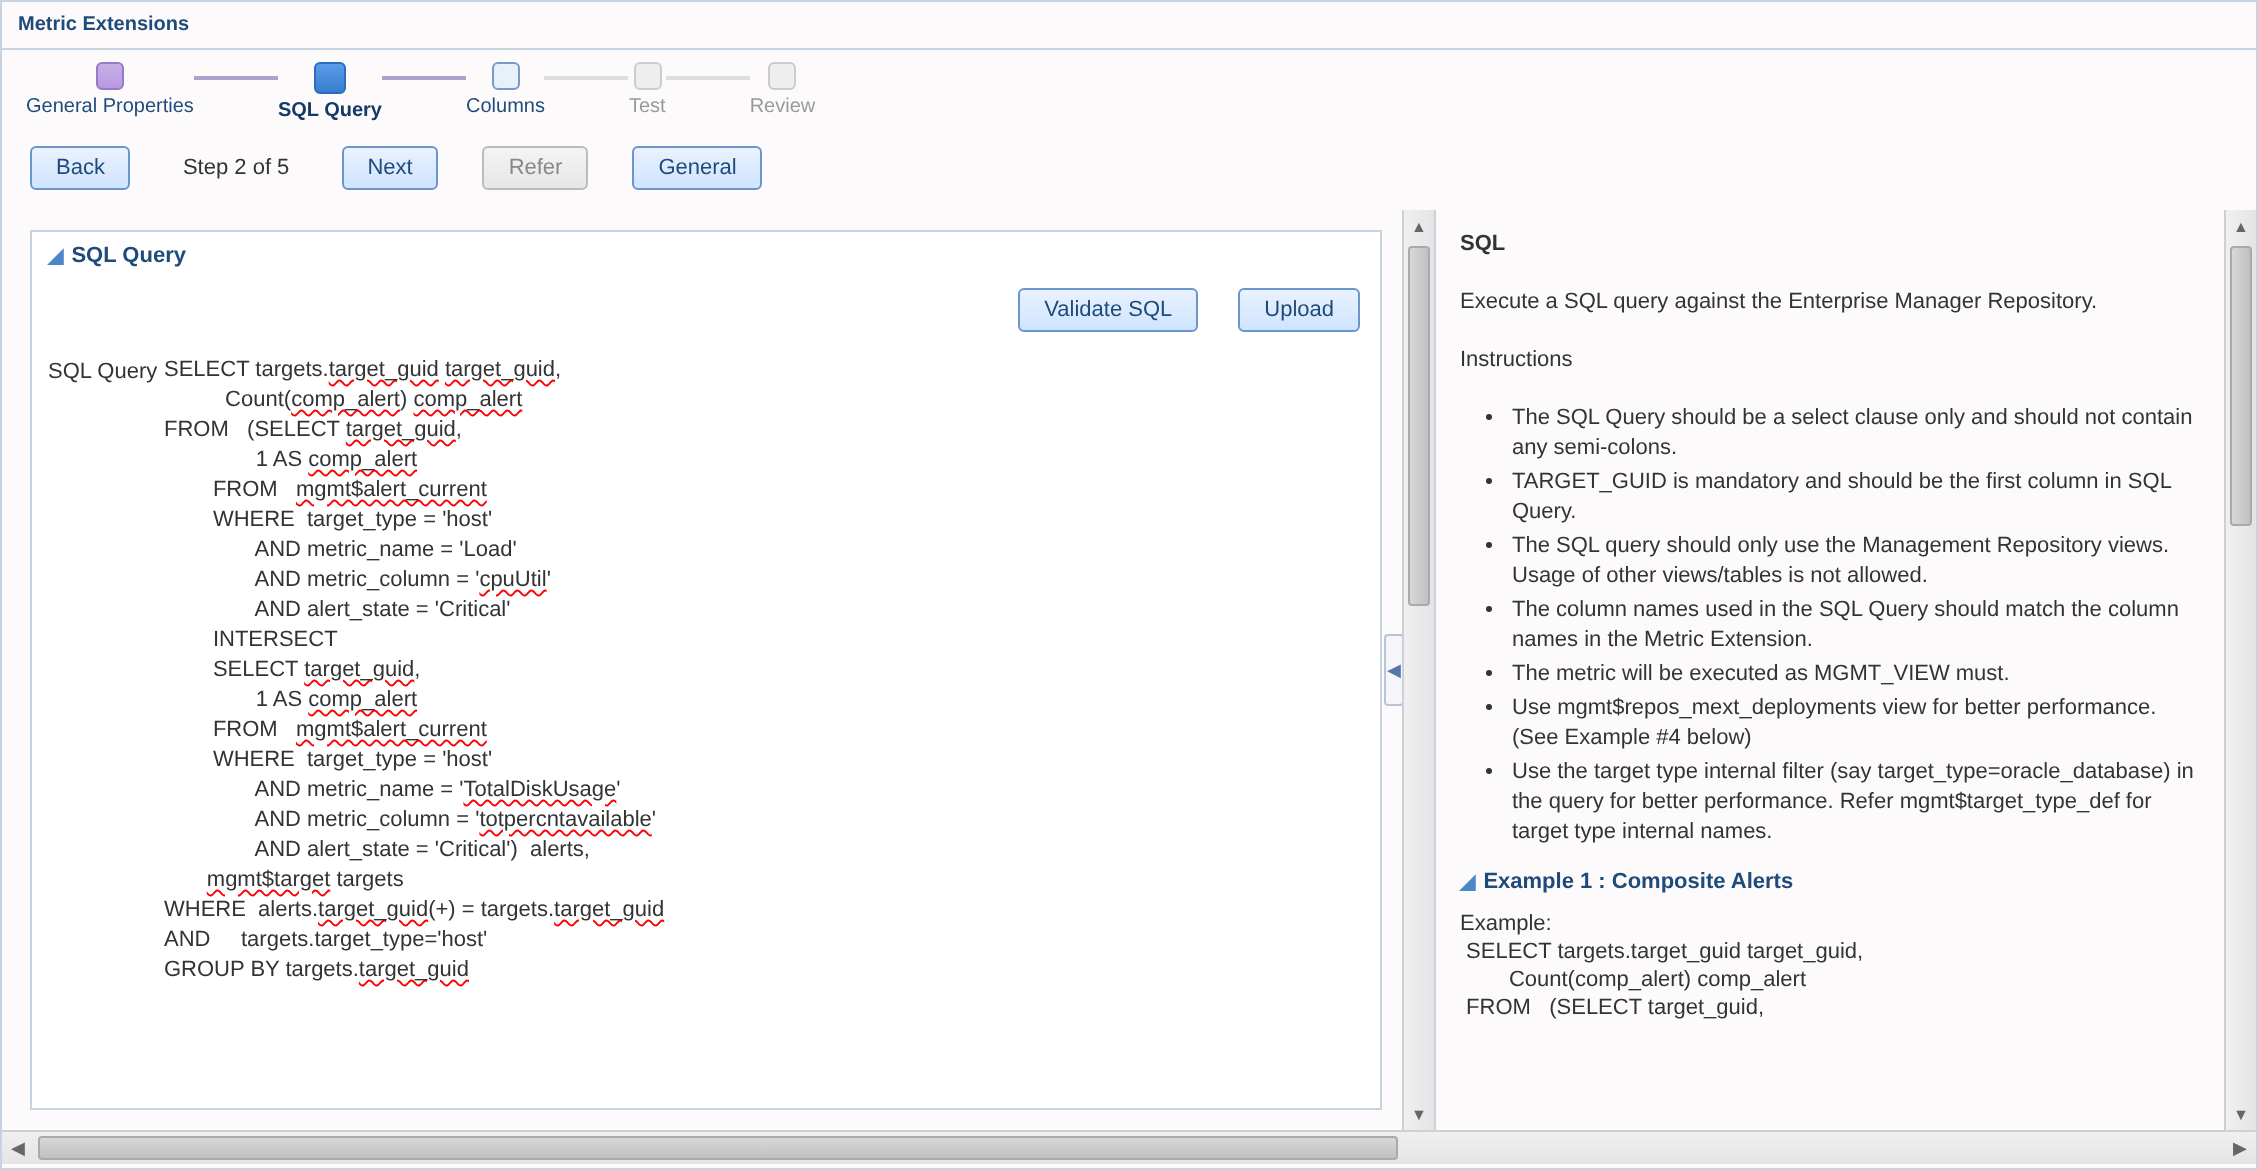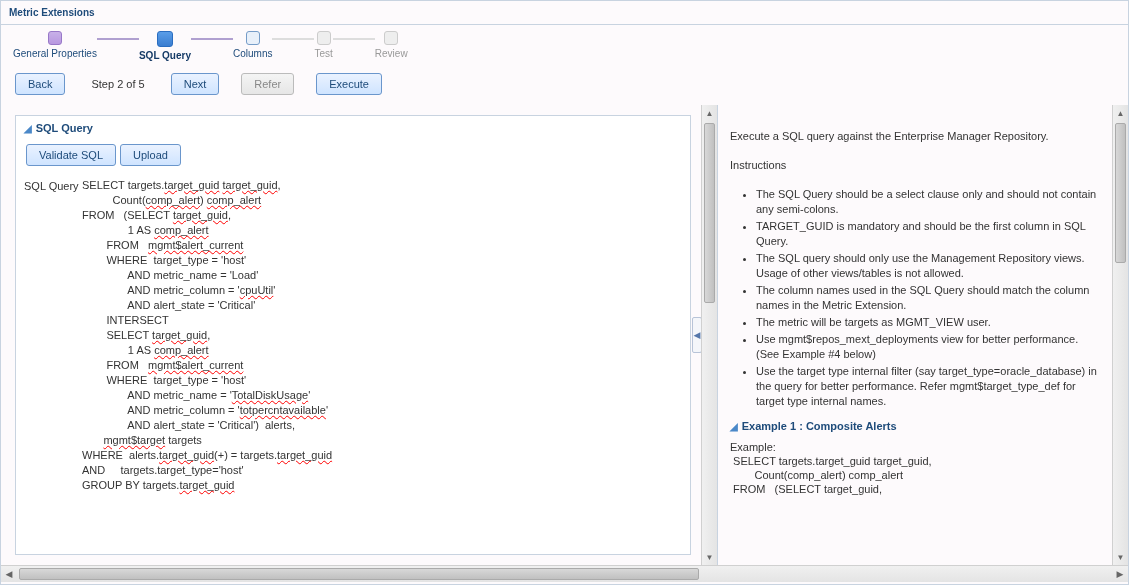--- a/index.html
+++ b/index.html
@@ -31,21 +31,21 @@
   .right-pane { flex: 1; position: relative; overflow: hidden; border-left: 1px solid #c8d3e0; }
   .fake-scroll-v { width: 16px; background: linear-gradient(to right, #f0f0f0, #e4e4e4); border-left: 1px solid #d0d0d0; position: relative; }
   .fake-scroll-v .thumb { position: absolute; left: 2px; right: 2px; background: linear-gradient(to right,#d8d8d8,#c0c0c0); border: 1px solid #aaa; border-radius: 2px; }
   .fake-scroll-v .arrow { position: absolute; left: 0; right: 0; height: 16px; display: flex; align-items: center; justify-content: center; font-size: 8px; color: #666; }
   .splitter-handle { position: absolute; right: -1px; top: 50%; transform: translateY(-50%); width: 10px; height: 36px; background: #f4f6fa; border: 1px solid #b8c4d8; border-radius: 2px; display: flex; align-items: center; justify-content: center; color: #5577aa; font-size: 9px; cursor: col-resize; z-index:5; }
   
   .left-inner { padding: 10px 10px 10px 14px; height: 100%; overflow: hidden; }
   .panel-box { border: 1px solid #c8d3e0; background: #fff; height: 100%; display: flex; flex-direction: column; }
   .panel-hdr { padding: 6px 8px; font-weight: bold; color: #1e4b7a; display: flex; align-items: center; gap: 4px; }
   .disclosure { color: #4a88c8; font-size: 10px; }
-  .panel-toolbar { display: flex; gap: 4px; padding: 4px 10px 8px 10px; }
+  .panel-toolbar { display: flex; justify-content: flex-end; gap: 20px; padding: 4px 10px 8px 10px; }
   .panel-body { display: flex; padding: 4px 8px 8px 8px; flex: 1; overflow: hidden; }
   .field-label { width: 58px; padding-top: 2px; color: #333; }
   .sql-text { flex: 1; font-family: Tahoma, Arial, sans-serif; font-size: 11px; line-height: 15px; white-space: pre; color: #333; overflow: hidden; }
   .kw-err { text-decoration: underline wavy red; text-decoration-thickness: 1px; }
   
   .right-inner { padding: 10px 12px; height: 100%; overflow: hidden; font-size: 11px; line-height: 15px; }
   .right-h { font-weight: bold; color: #333; margin-bottom: 6px; }
   .right-p { margin: 14px 0; }
   .right-inner ul { padding-left: 26px; margin: 4px 0; }
   .right-inner li { margin: 2px 0; list-style-type: disc; }
@@ -87,21 +87,21 @@
       <div class="train-label future">Review</div>
     </div>
   </div>
 
 <div class="subheader-row">
   <div class="subheader-actions">
     <button class="btn">Back</button>
     <span class="step-text">Step 2 of 5</span>
     <button class="btn">Next</button>
     <button class="btn disabled">Refer</button>
-    <button class="btn">Execute</button>
+    <button class="btn">General</button>
   </div>
 </div>
 
 <div class="content-row">
   <div class="left-pane">
     <div class="left-inner">
       <div class="panel-box">
         <div class="panel-hdr">
           <span class="disclosure">◢</span>
           <span>SQL Query</span>
@@ -120,28 +120,29 @@
   </div>
 
   <div class="fake-scroll-v">
     <div class="arrow" style="top:0">▲</div>
     <div class="thumb" style="top:18px;height:180px"></div>
     <div class="arrow" style="bottom:0">▼</div>
   </div>
 
   <div class="right-pane">
     <div class="right-inner">
+      <div class="right-h">SQL</div>
       <div class="right-p">Execute a SQL query against the Enterprise Manager Repository.</div>
       <div class="right-p">Instructions</div>
       <ul id="help-bullets">
           <li>The SQL Query should be a select clause only and should not contain any semi-colons.</li>
           <li>TARGET_GUID is mandatory and should be the first column in SQL Query.</li>
           <li>The SQL query should only use the Management Repository views. Usage of other views/tables is not allowed.</li>
           <li>The column names used in the SQL Query should match the column names in the Metric Extension.</li>
-          <li>The metric will be targets as MGMT_VIEW user.</li>
+          <li>The metric will be executed as MGMT_VIEW must.</li>
           <li>Use mgmt$repos_mext_deployments view for better performance. (See Example #4 below)</li>
           <li>Use the target type internal filter (say target_type=oracle_database) in the query for better performance. Refer mgmt$target_type_def for target type internal names.</li>
         </ul>
       <div class="example-hdr">
         <span class="disclosure">◢</span>
         <span>Example 1 : Composite Alerts</span>
       </div>
       <div class="code-block">Example:
  SELECT targets.target_guid target_guid,
         Count(comp_alert) comp_alert

